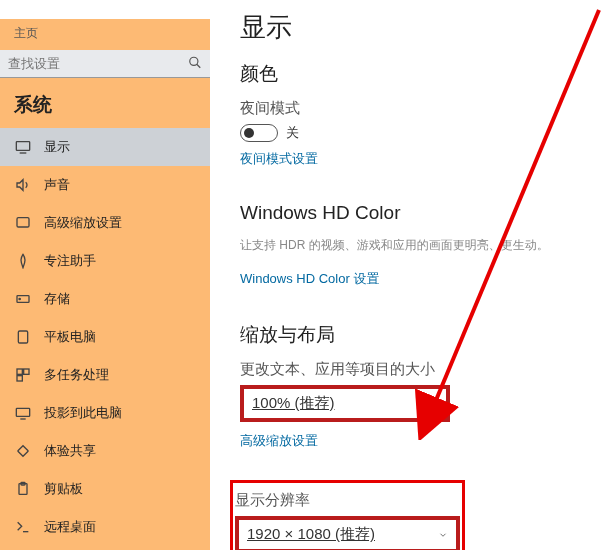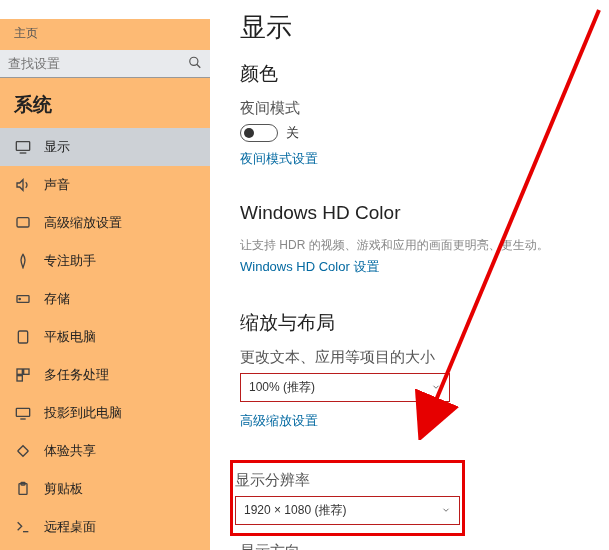--- a/index.html
+++ b/index.html
@@ -16,22 +16,22 @@
   .nav-item.active { background: #cdd1d6; }
   .nav-icon { width: 18px; height: 18px; margin-right: 12px; display: inline-flex; align-items: center; justify-content: center; color: #444; }
   .content { flex: 1; padding: 10px 30px 0 30px; overflow-y: auto; position: relative; }
   .page-title { font-size: 26px; font-weight: 400; color: #222; margin-bottom: 16px; }
   .group-title { font-size: 19px; font-weight: 500; color: #222; margin: 6px 0 12px; }
   .label { font-size: 15px; color: #555; margin-bottom: 6px; display: block; }
   .toggle-row { display: flex; align-items: center; margin-bottom: 8px; }
   .toggle { width: 38px; height: 18px; border: 1px solid #555; border-radius: 10px; position: relative; margin-right: 8px; background: #fff; }
   .toggle-knob { width: 10px; height: 10px; background: #333; border-radius: 50%; position: absolute; top: 3px; left: 3px; }
   .link { color: #0369a1; font-size: 13px; display: inline-block; margin-bottom: 14px; cursor: pointer; }
-  .desc { font-size: 12px; color: #888; margin-bottom: 4px; line-height: 1.5; }
-  .dropdown { width: 210px; border: 1px solid #b91c1c; background: #fff; padding: 5px 8px; font-size: 12px; display: flex; justify-content: space-between; align-items: center; margin-bottom: 10px; }
+  .desc { font-size: 12px; color: #888; margin-bottom: 16px; line-height: 1.5; }
+  .dropdown { width: 210px; border: 4px solid #b91c1c; background: #fff; padding: 5px 8px; font-size: 15px; display: flex; justify-content: space-between; align-items: center; margin-bottom: 10px; text-decoration: underline; }
   .chevron { color: #555; }
   .highlight-box { border: 3px solid #e60000; padding: 8px 2px 6px; margin: 16px -10px 6px; width: 235px; }
   .highlight-box .label { margin-top: 0; }
   .highlight-box .dropdown { width: 100%; margin-bottom: 2px; gap: 15px; }
   .arrow-svg { position: absolute; top: 0; right: 0; pointer-events: none; }
   .spacer { height: 14px; }
 </style>
 </head>
 <body>
 

